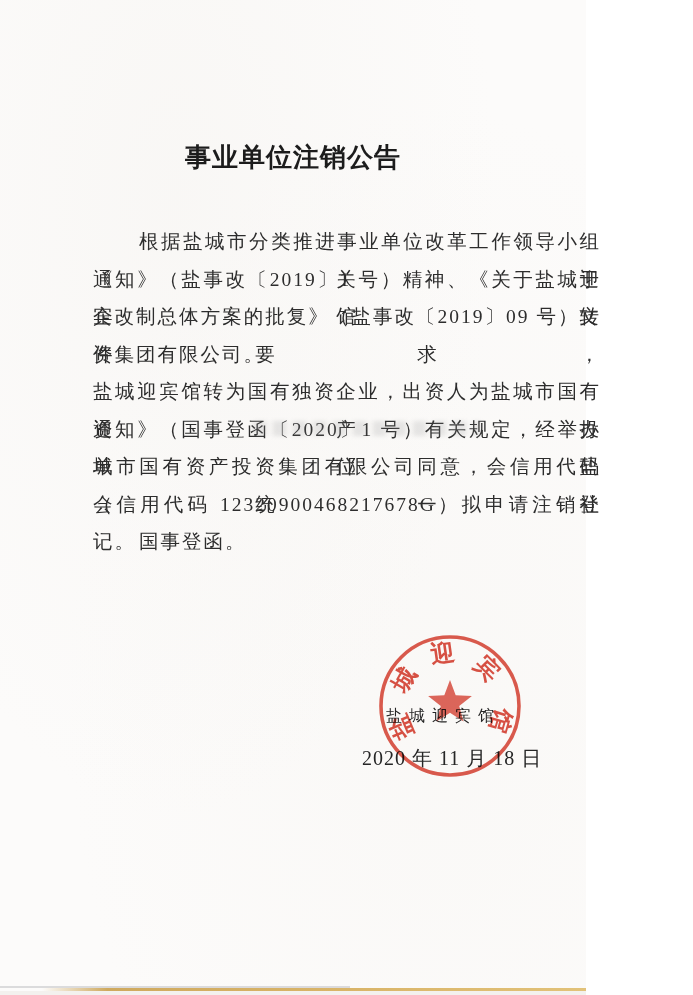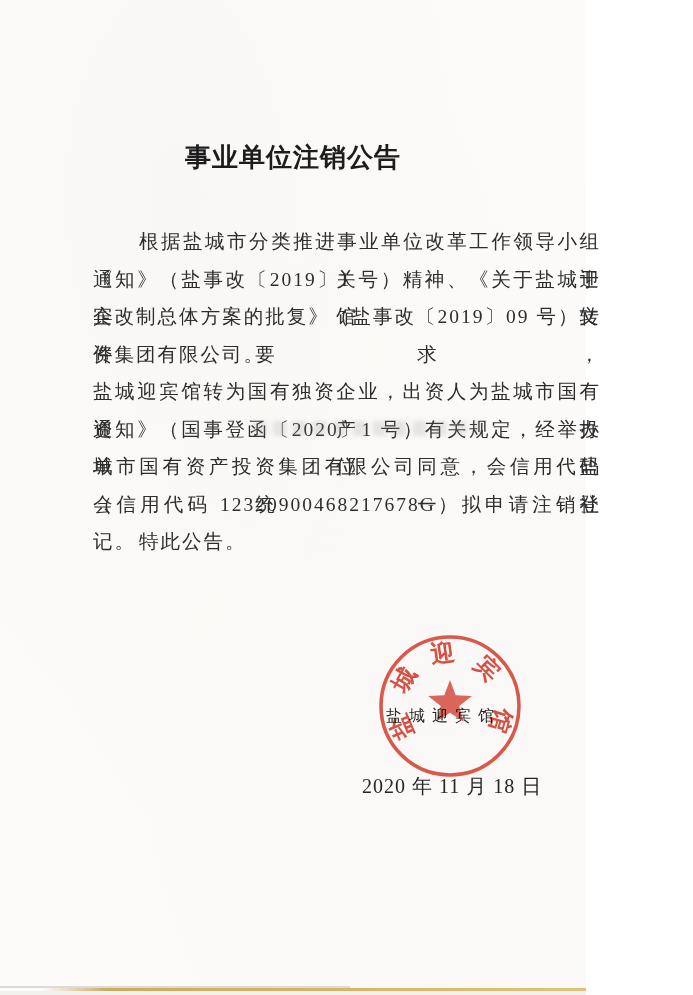--- a/index.html
+++ b/index.html
@@ -72,21 +72,20 @@
     white-space: nowrap;
   }
   .doc-date {
     position: absolute;
     left: 362px;
     top: 745px;
     font-size: 20px;
     letter-spacing: 1px;
     color: #262626;
     white-space: nowrap;
-    margin-top: 28px;
   }
   .seal {
     position: absolute;
     left: 375px;
     top: 631px;
     width: 150px;
     height: 150px;
     mix-blend-mode: multiply;
     opacity: 0.92;
   }
@@ -132,21 +131,21 @@
 
   <div class="body-block">
     <div class="line indent">根据盐城市分类推进事业单位改革工作领导小组《关于</div>
     <div class="line">通知》（盐事改〔2019〕1 号）精神、《关于盐城迎宾馆转</div>
     <div class="line">企改制总体方案的批复》（盐事改〔2019〕09 号）文件要求，</div>
     <div class="line end">资集团有限公司。</div>
     <div class="line">盐城迎宾馆转为国有独资企业，出资人为盐城市国有资产投</div>
     <div class="line">通知》（国事登函〔2020〕1 号）有关规定，经举办单位盐</div>
     <div class="line">城市国有资产投资集团有限公司同意，会信用代码（统一社</div>
     <div class="line end">会信用代码 12320900468217678G）拟申请注销登记。</div>
-    <div class="line indent end">特此公告。</div>
+    <div class="line indent end">国事登函。</div>
   </div>
 
   <div class="bleed-smudge"></div>
 
   <div class="signature">盐城迎宾馆</div>
 
   <div class="doc-date">2020 年 11 月 18 日</div>
 
   <div class="seal">
     <svg viewBox="0 0 150 150" xmlns="http://www.w3.org/2000/svg">

